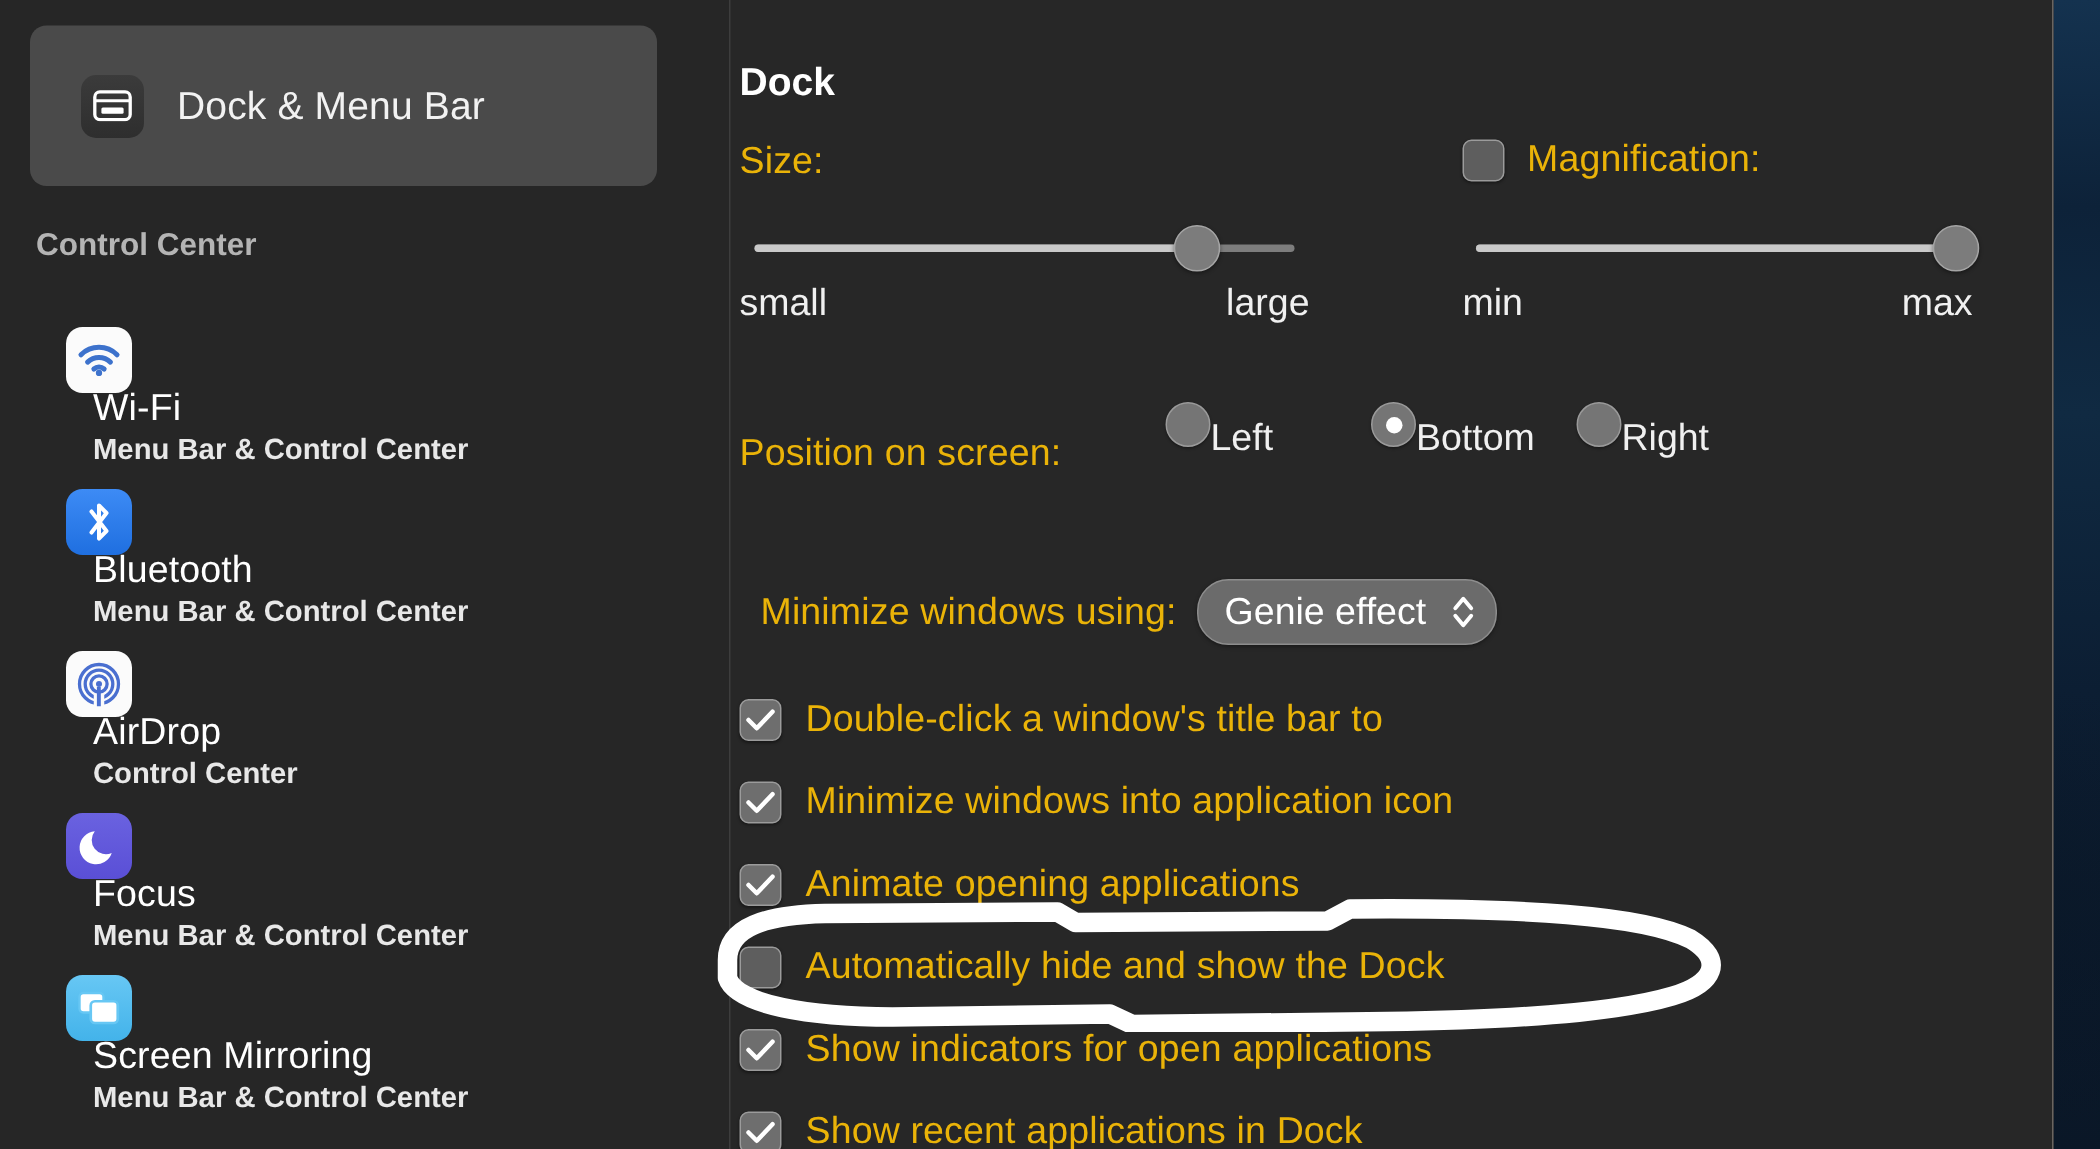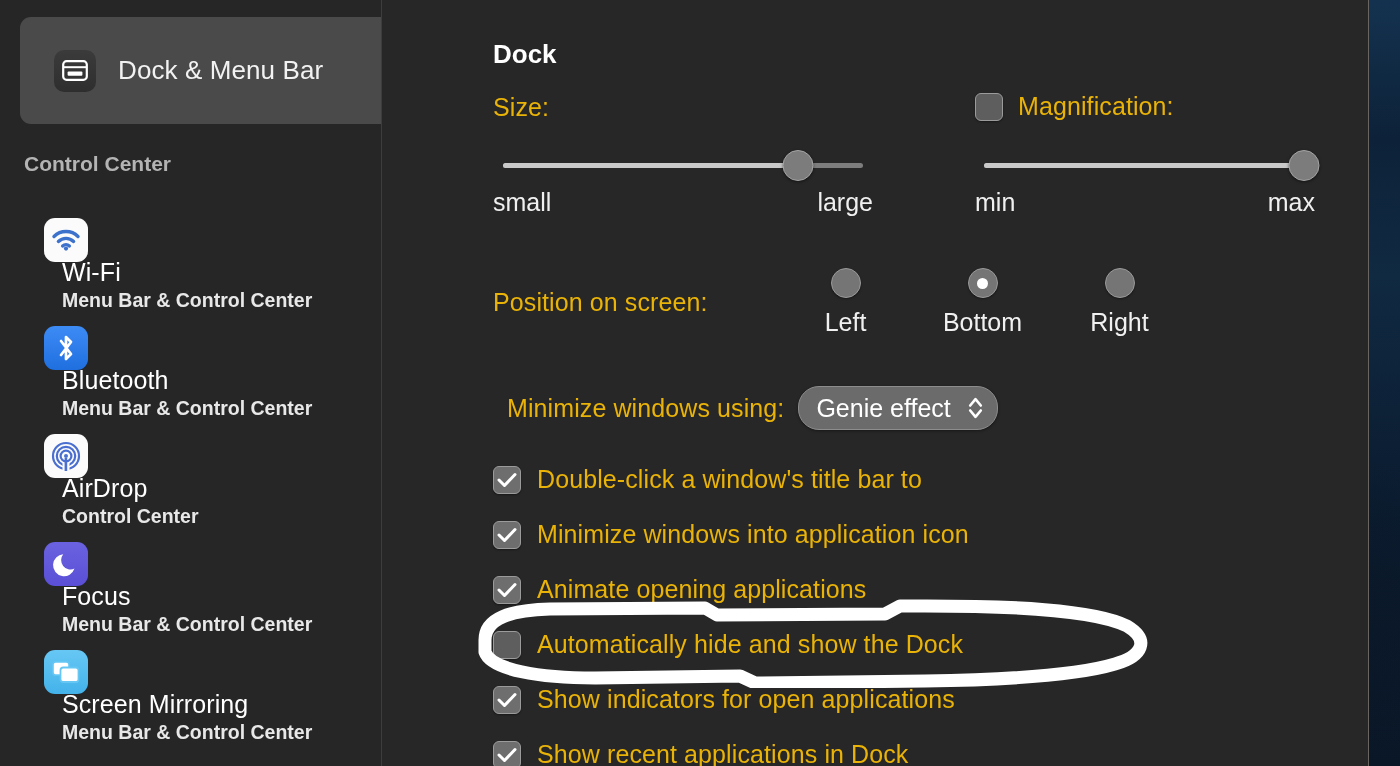--- a/index.html
+++ b/index.html
@@ -32,21 +32,21 @@
     border-right:1px solid #6a6560;
     overflow:hidden;
   }
   #window::before{
     content:""; position:absolute; left:0; top:0; bottom:0; width:1px;
     background:#3a3a3a;
   }
 
   
   #sidebar{
-    position:absolute; left:0; top:0; width:382px; height:766px;
+    position:absolute; left:0; top:0; width:487px; height:766px;
     background:#262626;
     border-right:1px solid #3d3d3d;
     overflow:hidden;
   }
 
   .sel-item{
     position:absolute; left:20px; top:17px;
     width:418px; height:107px;
     background:#4a4a4a;
     border-radius:11px;
@@ -127,21 +127,21 @@
   .slider-ends span{ font-size:25px; color:#f0f0f0; }
 
   #size-slider{ left:44px; top:150px; width:360px; }
   #size-ends{ left:34px; top:188px; width:380px; }
   #mag-slider{ left:525px; top:150px; width:320px; }
   #mag-ends{ left:516px; top:188px; width:340px; }
 
   
   .pos-label{ position:absolute; left:34px; top:288px; }
   .radio-group{ position:absolute; left:318px; top:268px; display:flex; }
-  .radio-col{ width:137px; display:flex; flex-direction:column; align-items:center; }
+  .radio-col{ width:137px; display:flex; flex-direction:row; }
   .radio{
     width:30px; height:30px; border-radius:50%;
     background:#757575; border:1px solid #9a9a9a;
     display:flex; align-items:center; justify-content:center;
     box-shadow:0 1px 2px rgba(0,0,0,.4);
   }
   .radio .dot{ width:11px; height:11px; border-radius:50%; background:#fff; display:none; }
   .radio.on .dot{ display:block; }
   .radio-lbl{ margin-top:10px; font-size:25px; color:#f0f0f0; }
 

